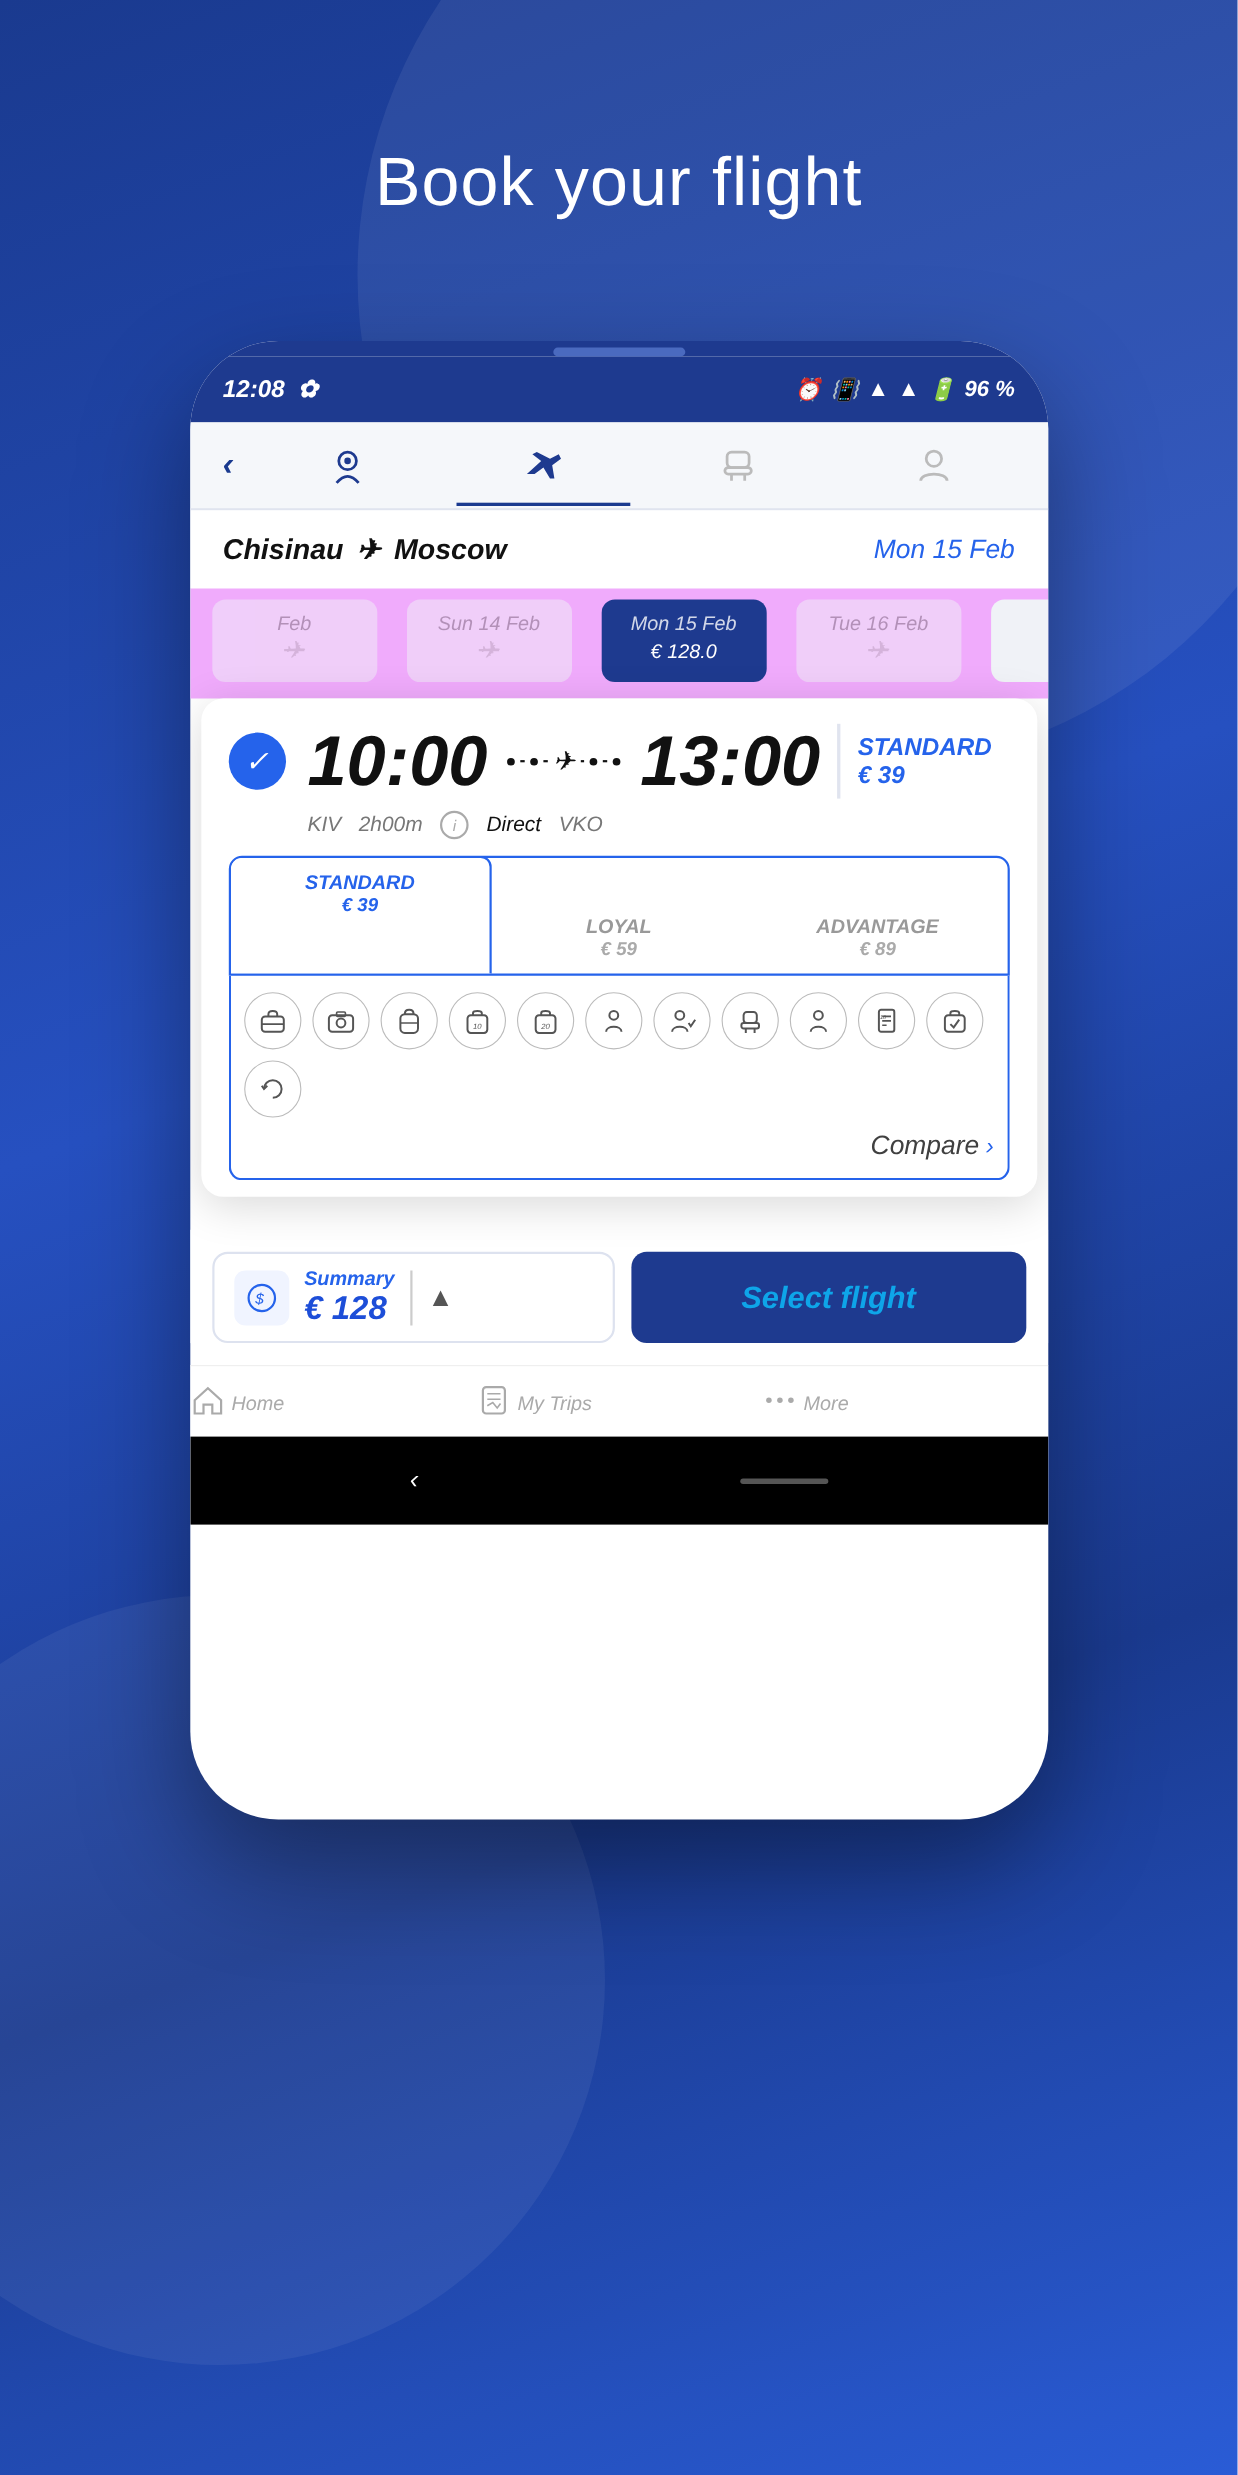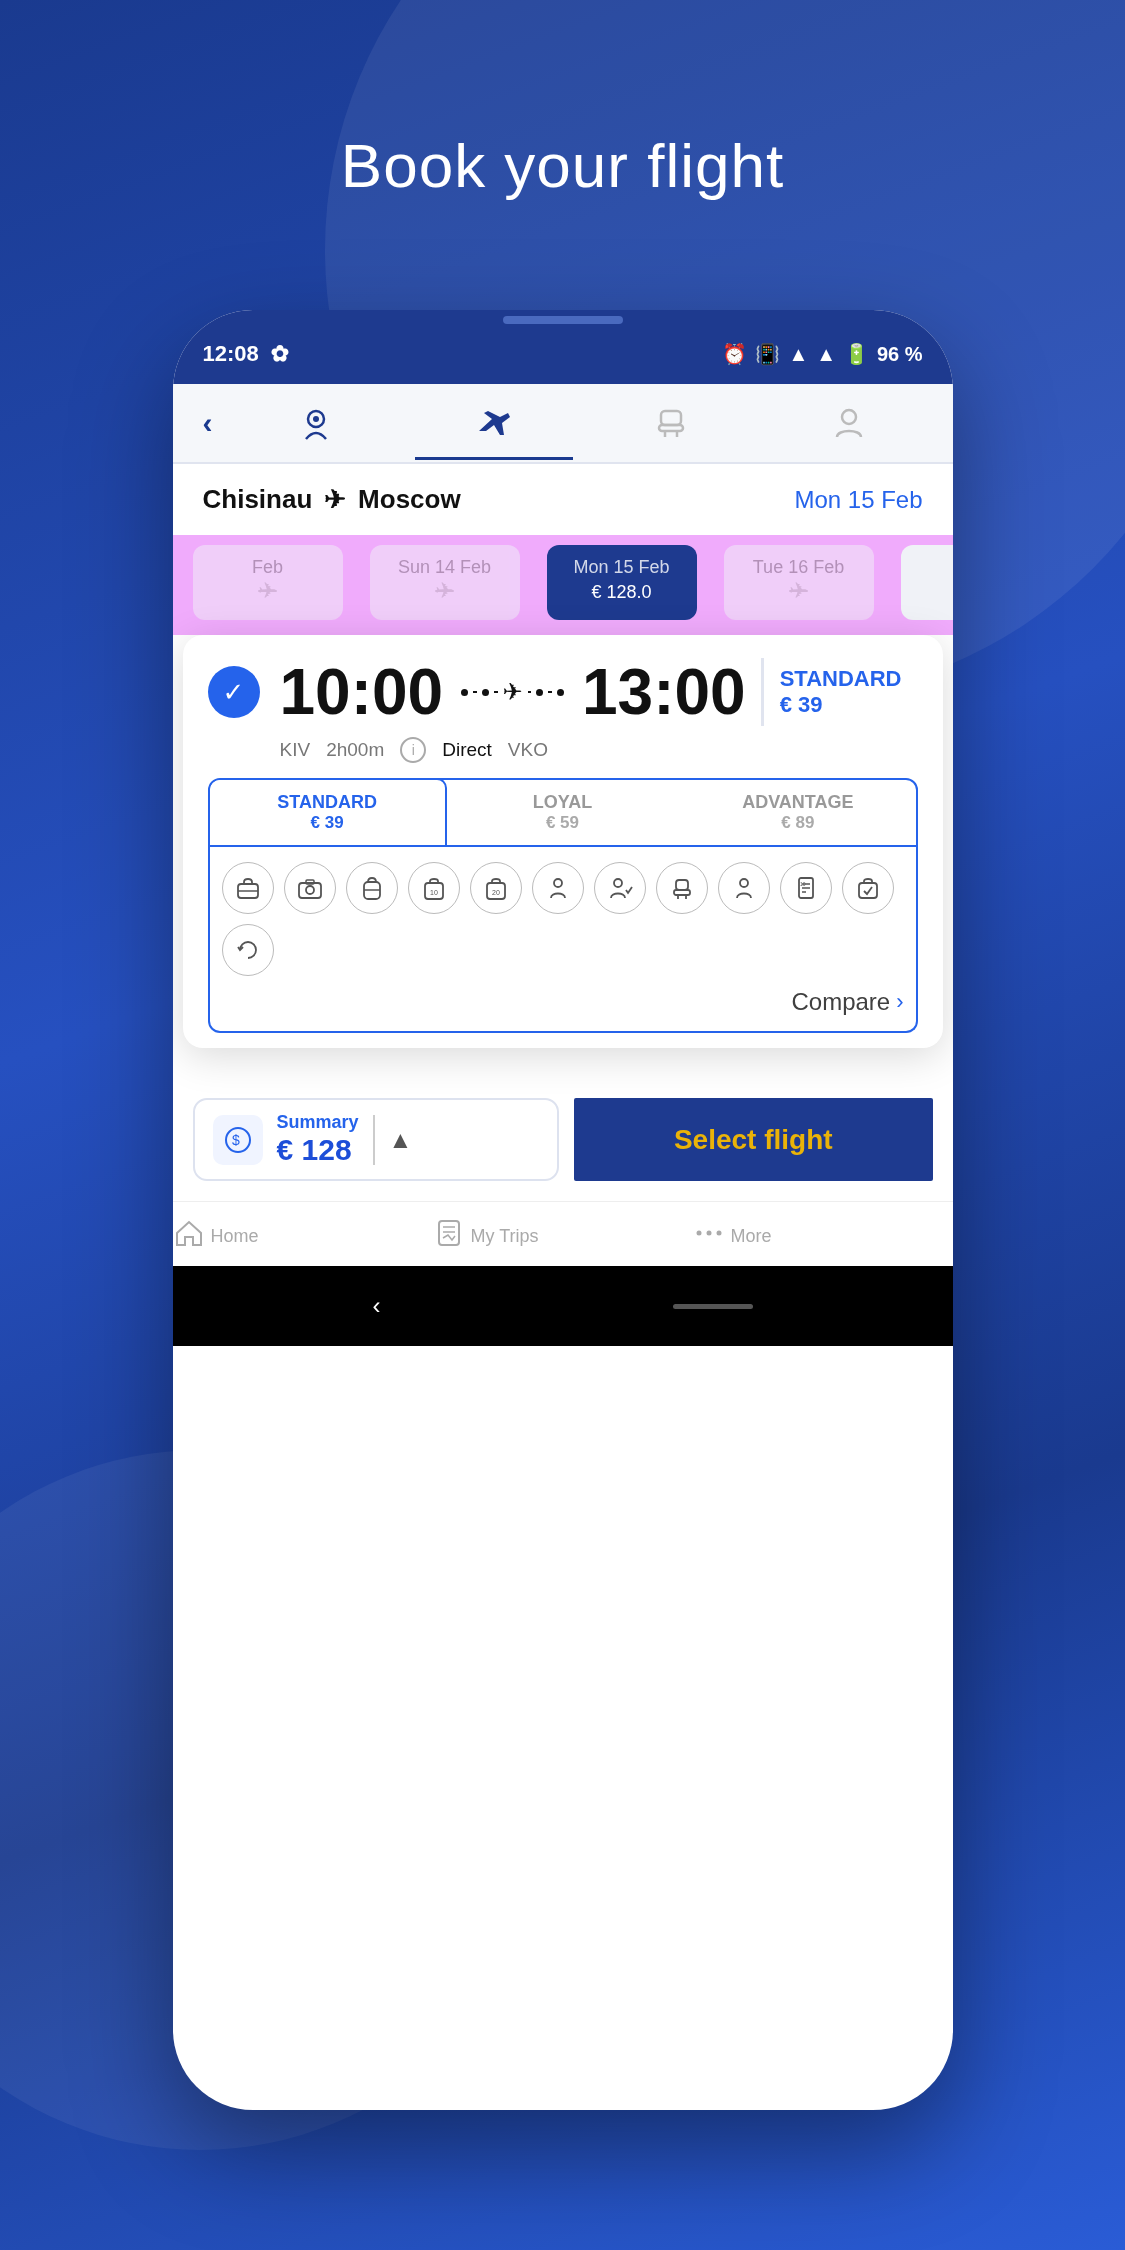--- a/index.html
+++ b/index.html
@@ -41,21 +41,22 @@
       top: 130px;
       color: white;
       font-size: 62px;
       font-weight: 300;
       letter-spacing: 1px;
     }
     .phone-wrapper {
       position: absolute;
       top: 310px;
       width: 780px;
-      height: 1800px;
+      height: 1344px;
+      font-style: italic;
     }
     .phone-frame {
       width: 100%;
       height: 100%;
       background: white;
       border-radius: 80px;
       box-shadow: 0 40px 100px rgba(0,0,0,0.4);
       overflow: hidden;
       position: relative;
     }
@@ -260,21 +261,21 @@
       background: white;
       border: 2px solid #2563eb;
       margin: -2px;
       border-radius: 10px 10px 0 0;
     }
     .tier-name {
       font-size: 18px;
       font-weight: 700;
       color: #2563eb;
     }
-    .tier-tab:not(.active) .tier-name { color: #999; }
+    .tier-tab:not(.active) .tier-name { color: #999; margin-top: 40px; }
     .tier-price {
       font-size: 17px;
       font-weight: 600;
     }
     .tier-tab.active .tier-price { color: #2563eb; }
     .tier-tab:not(.active) .tier-price { color: #aaa; }
     
     .amenities-box {
       border: 2px solid #2563eb;
       border-top: none;
@@ -357,22 +358,22 @@
       align-self: center;
     }
     .summary-toggle {
       font-size: 24px;
       color: #555;
       cursor: pointer;
     }
     .select-btn {
       flex: 1;
       background: #1e3a8f;
-      color: #eab308;
-      border-radius: 2px;
+      color: #0ea5e9;
+      border-radius: 14px;
       font-size: 28px;
       font-weight: 700;
       display: flex;
       align-items: center;
       justify-content: center;
       cursor: pointer;
       padding: 16px;
     }
     
     .bottom-nav {

